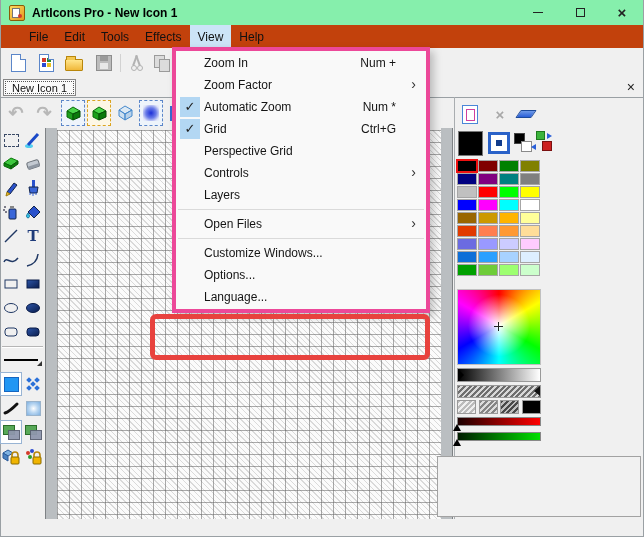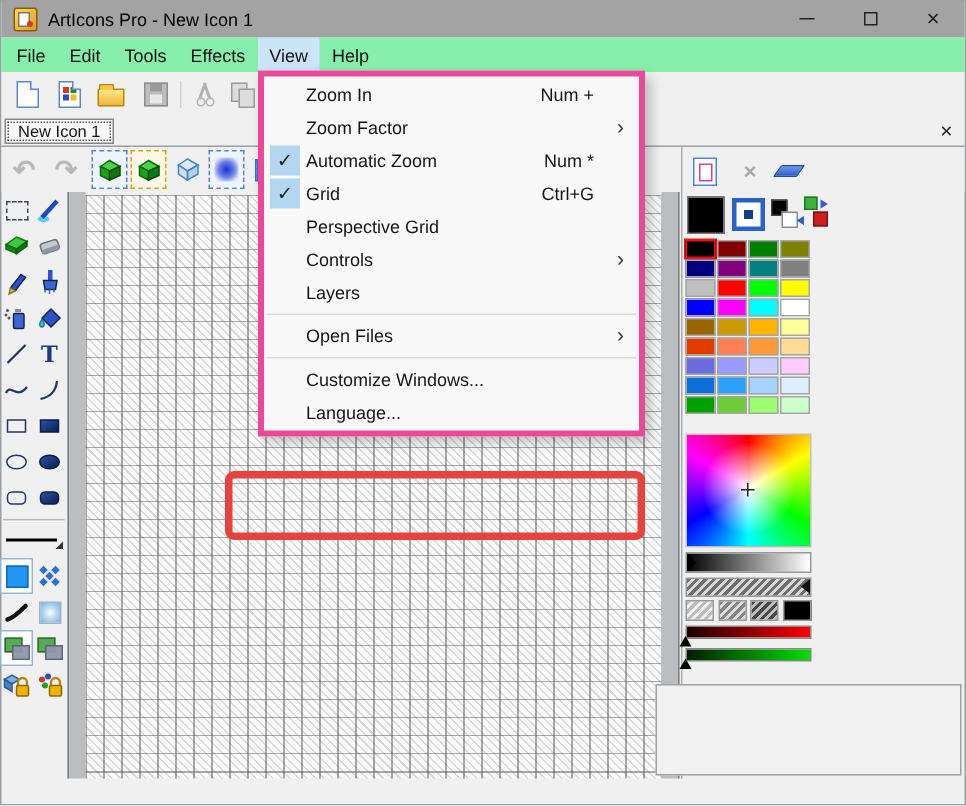--- a/index.html
+++ b/index.html
@@ -3,32 +3,32 @@
 <meta charset="utf-8">
 <style>
   html,body{margin:0;padding:0;}
   #app{
     position:relative;width:644px;height:537px;overflow:hidden;
     background:#f0f0f0;font-family:"Liberation Sans",sans-serif;
     box-shadow:inset 0 0 0 1px #9aa0a4;color:#111;
     -webkit-font-smoothing:antialiased;
   }
   
-  .titlebar{position:absolute;left:1px;top:0;right:1px;height:25px;background:#a3a3a3;display:flex;align-items:center;}
+  .titlebar{position:absolute;left:1px;top:0;right:1px;height:25px;background:#86efac;display:flex;align-items:center;font-weight:bold;}
   .appicon{width:16px;height:16px;margin:0 7px 0 8px;position:relative;background:linear-gradient(135deg,#ffd95e,#e39a1d);border:1px solid #8a5c08;border-radius:2px;box-sizing:border-box;}
   .appicon::before{content:"";position:absolute;left:2px;top:2px;width:6px;height:8px;background:#fff;border:1px solid #777;}
   .appicon::after{content:"";position:absolute;right:2px;bottom:2px;width:4px;height:4px;background:#d23a2a;border-radius:50%;}
   .title-text{font-size:12px;color:#000;}
   .win-controls{margin-left:auto;display:flex;height:25px;}
   .win-btn{width:42px;height:25px;display:flex;align-items:center;justify-content:center;}
   .glyph-min{width:10px;height:1px;background:#222;}
   .glyph-max{width:9px;height:9px;border:1px solid #222;box-sizing:border-box;}
   .glyph-close{font-size:15px;line-height:15px;color:#222;}
   
-  .menubar{position:absolute;left:1px;top:25px;right:1px;height:23px;background:#86efac;display:flex;align-items:stretch;padding-left:2px;font-size:12px;}
+  .menubar{position:absolute;left:1px;top:25px;right:1px;height:23px;background:#c2410c;display:flex;align-items:stretch;padding-left:20px;font-size:12px;}
   .mb-item{display:flex;align-items:center;padding:0 8px;cursor:default;}
   .mb-item.active{background:#cce4f7;}
   
   .toolbar1{position:absolute;left:1px;top:48px;right:1px;height:30px;background:#f0f0f0;}
   .tb-ico{position:absolute;top:4px;width:22px;height:22px;display:flex;align-items:center;justify-content:center;}
   .pg{position:relative;width:15px;height:18px;background:#fff;border:1px solid #5b86c9;box-sizing:border-box;}
   .pg::after{content:"";position:absolute;right:-1px;top:-1px;width:5px;height:5px;background:#f0f0f0;border-left:1px solid #5b86c9;border-bottom:1px solid #5b86c9;}
   .pg .sq{position:absolute;width:4px;height:4px;}
   .folder{position:relative;width:18px;height:12px;background:linear-gradient(#ffe58a,#f0b83a);border:1px solid #b8860b;border-radius:1px;box-sizing:border-box;margin-top:4px;}
   .folder::before{content:"";position:absolute;left:0;top:-4px;width:8px;height:3px;background:#f4c84f;border:1px solid #b8860b;border-bottom:none;border-radius:1px 1px 0 0;}
@@ -571,19 +571,23 @@
         <span class="lbl">Open Files</span>
         <span class="arrow">›</span>
       </div>
       <div class="msep"></div>
       <div class="mi">
         <span class="gut"></span>
         <span class="lbl">Customize Windows...</span>
       </div>
       <div class="mi">
         <span class="gut"></span>
+        <span class="lbl">Options...</span>
+      </div>
+      <div class="mi">
+        <span class="gut"></span>
         <span class="lbl">Language...</span>
       </div>
     </div>
 
   <div class="annotation"></div>
 
 </div>
 
 </body></html>

